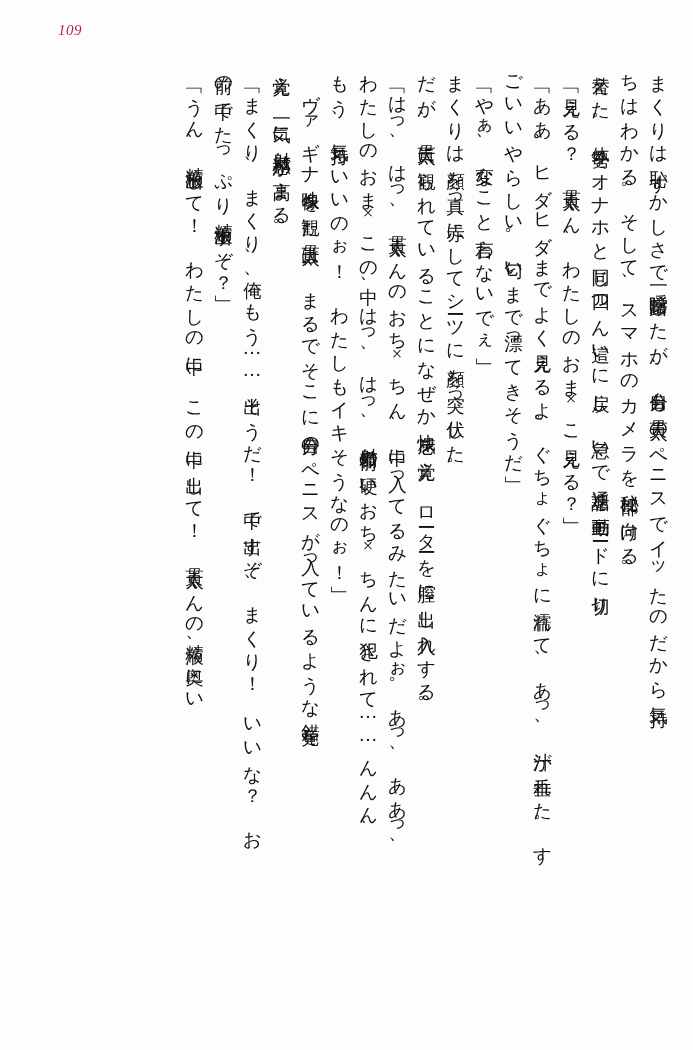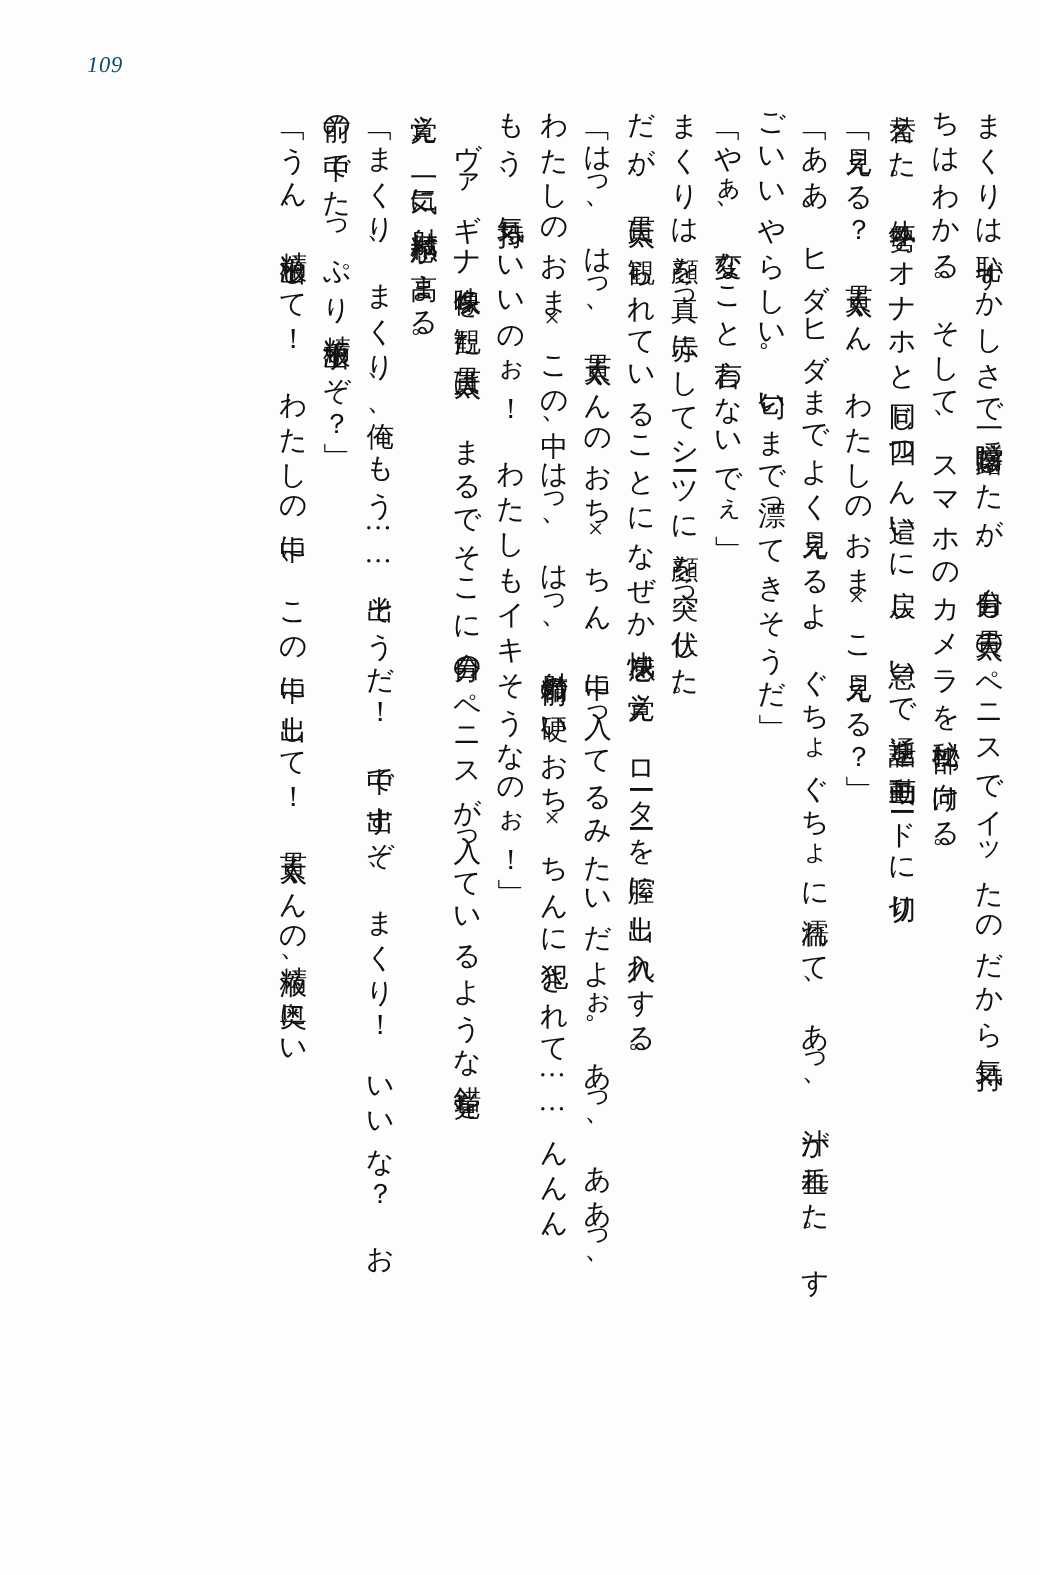--- a/index.html
+++ b/index.html
@@ -11,26 +11,26 @@
     position: relative;
     width: 693px;
     height: 1050px;
     background: #fdfdfd;
     overflow: hidden;
     font-family: "Liberation Serif", "DejaVu Serif", serif;
     color: #1a1a1a;
   }
   .page-number {
     position: absolute;
-    top: 36px;
+    top: 22px;
     left: 58px;
     font-size: 15px;
     font-family: "Liberation Serif", "DejaVu Serif", serif;
     font-style: italic;
-    color: #0c4a6e;
+    color: #be185d;
     letter-spacing: 0.5px;
   }
   .body-text {
     position: absolute;
     top: 62px;
     left: 28px;
     right: 26px;
     height: 965px;
     display: flex;
     flex-direction: row-reverse;

